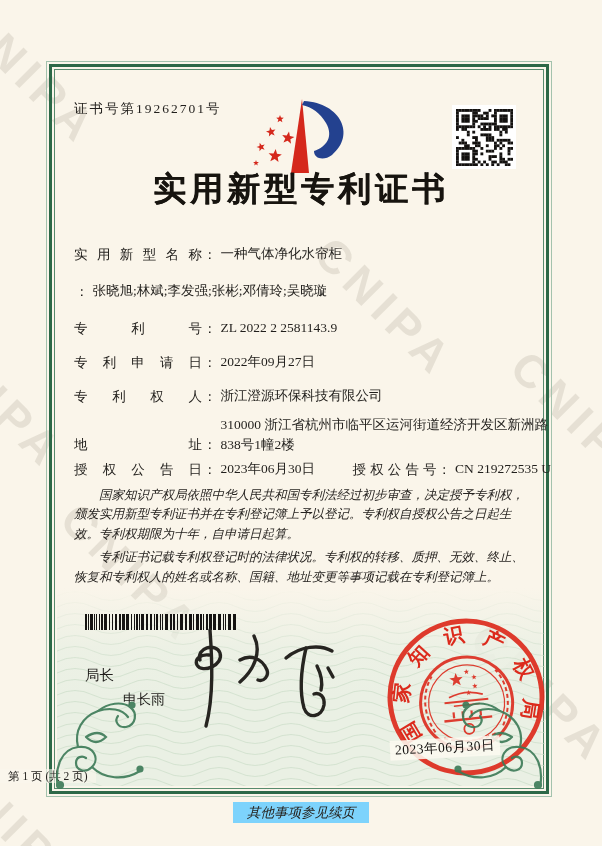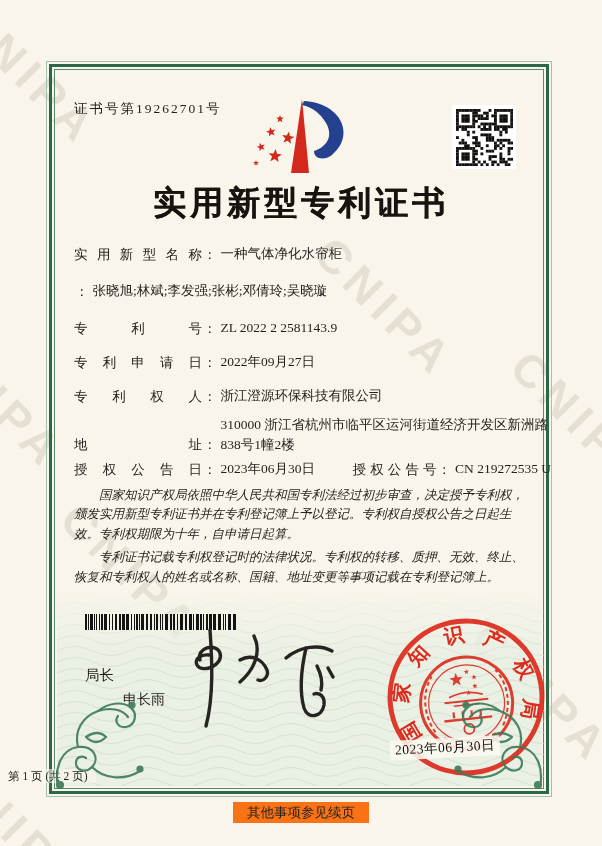--- a/index.html
+++ b/index.html
@@ -18,21 +18,21 @@
      background:linear-gradient(180deg,rgba(234,240,228,0) 0,rgba(234,240,228,.85) 60px,#eaf0e4 110px);}
   .wave-zone svg{position:absolute;inset:0;
      -webkit-mask-image:linear-gradient(180deg,transparent 0,#000 80px);
      mask-image:linear-gradient(180deg,transparent 0,#000 80px);}
 
   .abs{position:absolute;z-index:3;}
   .cert-no{left:74px;top:100px;font-size:13.5px;letter-spacing:2px;}
   .logo{left:246px;top:93px;width:110px;height:90px;}
   .qr-box{left:452px;top:105px;width:64px;height:64px;background:#fff;display:flex;
           align-items:center;justify-content:center;}
-  .title{left:0;right:0;top:181px;text-align:center;font-size:33px;font-weight:bold;
+  .title{left:0;right:0;top:167px;text-align:center;font-size:33px;font-weight:bold;
          letter-spacing:4px;color:#17140f;text-shadow:.6px 0 currentColor;}
   .row{left:74px;display:flex;font-size:13.5px;align-items:flex-end;}
   .lab{width:128px;text-align:justify;-moz-text-align-last:justify;text-align-last:justify;flex:none;}
   .colon{margin:0 4px 0 1px;flex:none;}
   .val{max-width:345px;line-height:1.45;}
   .r0{top:244px}.r1{top:281px}.r2{top:318px}.r3{top:352px}.r4{top:386px}.r5{top:415px}.r6{top:459px}
   .lab2{width:84px;text-align:justify;-moz-text-align-last:justify;text-align-last:justify;flex:none;margin-left:14px;}
   .val1{width:118px;flex:none;}
   .paras{left:74px;top:486px;width:454px;}
   .paras p{margin:0 0 4px;font-size:12.5px;line-height:1.55;text-indent:2em;
@@ -40,21 +40,21 @@
   .barcode{left:85px;top:614px;}
   .signer-title{left:85px;top:666px;font-family:"Liberation Sans",sans-serif;font-size:14.5px;}
   .signer-name{left:87px;top:691px;font-family:"Liberation Sans",sans-serif;font-size:14px;margin-left:36px;}
   .signature{left:170px;top:624px;}
   .seal{left:380px;top:611px;width:172px;height:172px;transform:rotate(-6deg);z-index:4;}
   .seal-date{left:390px;top:738px;font-size:13.5px;letter-spacing:.5px;color:#141210;
              background:rgba(252,249,240,.88);padding:1px 5px;transform:rotate(-3deg);z-index:5;}
   .page-num{left:0;right:0;top:769px;text-align:left;font-size:11.5px;z-index:4;}
   .page-num span{background:rgba(250,246,236,.6);padding:1px 8px;}
   .note{left:0;right:0;top:803px;text-align:center;z-index:3;}
-  .note span{background:#f97316;padding:3px 14px;font-size:13.5px;color:#26221d;}
+  .note span{background:#7dd3fc;padding:3px 14px;font-size:13.5px;font-style:italic;color:#26221d;}
   .orn{position:absolute;width:98px;height:98px;z-index:4;}
   .orn-l{left:50px;top:697px;}
   .orn-r{left:450px;top:697px;transform:scaleX(-1);}
 </style>
 </head>
 <body>
 
 <div class="page">
 
   <span class="wm wm1">CNIPA</span>

